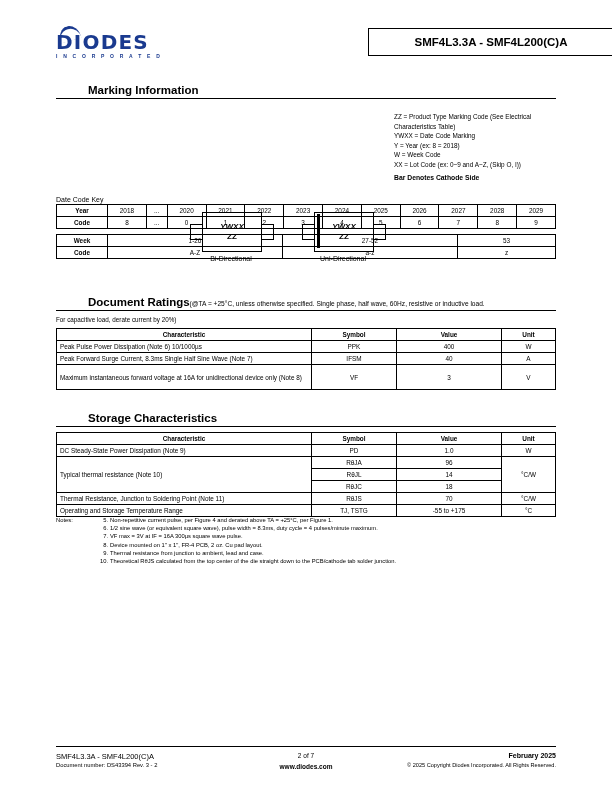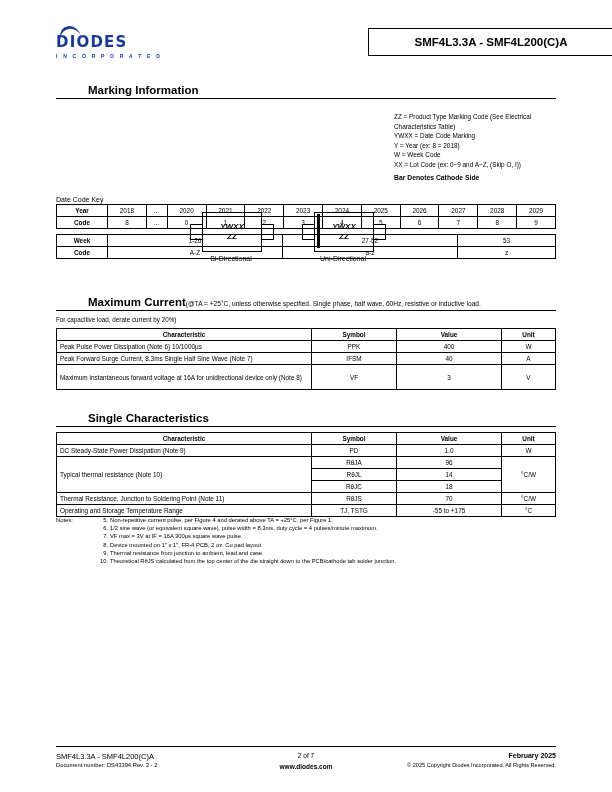--- a/index.html
+++ b/index.html
@@ -26,21 +26,21 @@
     position: absolute;
     left: 56px; top: 28px; width: 500px; height: 40px;
   }
   .logo {
     position: absolute; left: 0; top: 4px;
     width: 125px;
   }
   .logo-main {
     font-family: "DejaVu Sans", sans-serif;
     font-weight: bold;
-    font-size: 15px;
+    font-size: 20px;
     letter-spacing: 1.2px;
     color: #1a3a8f;
     line-height: 20px;
   }
   .logo-sub {
     font-size: 5px;
     letter-spacing: 2.2px;
     color: #1a3a8f;
     margin-top: 1px;
     font-weight: bold;
@@ -278,21 +278,21 @@
         <td class="hdr">Code</td>
         <td>A-Z</td>
         <td>a-z</td>
         <td>z</td>
       </tr>
     </tbody>
       </table>
   </div>
 
   <div class="sec-title" style="left:56px; top:296px;">
-    <span>Maximum Current</span><span style="font-size:6.6px; font-weight:normal;">(@TA = +25°C, unless otherwise specified. Single phase, half wave, 60Hz, resistive or inductive load.</span>
+    <span>Document Ratings</span><span style="font-size:6.6px; font-weight:normal;">(@TA = +25°C, unless otherwise specified. Single phase, half wave, 60Hz, resistive or inductive load.</span>
   </div>
   <div class="rule" style="top:310px;"></div>
   <div class="mr-note" style="left:56px; top:316px;">For capacitive load, derate current by 20%)</div>
 
   <div class="tbl-wrap" style="left:56px; top:328px; width:500px;">
     <table>
       <tbody>
           <tr>
         <th class="hdr" style="width:250px;">Characteristic</th>
         <th class="hdr" style="width:80px;">Symbol</th>
@@ -314,21 +314,21 @@
       <tr>
         <td class="lcell" style="height:22px;">Maximum instantaneous forward voltage at 16A for unidirectional device only (Note 8)</td>
         <td>VF</td>
         <td>3</td>
         <td>V</td>
       </tr>
     </tbody>
       </table>
   </div>
 
-  <div class="sec-title" style="left:56px; top:412px;">Single Characteristics</div>
+  <div class="sec-title" style="left:56px; top:412px;">Storage Characteristics</div>
   <div class="rule" style="top:426px;"></div>
 
   <div class="tbl-wrap" style="left:56px; top:432px; width:500px;">
     <table>
       <tbody>
           <tr>
         <th class="hdr" style="width:250px;">Characteristic</th>
         <th class="hdr" style="width:80px;">Symbol</th>
         <th class="hdr" style="width:100px;">Value</th>
         <th class="hdr">Unit</th>

